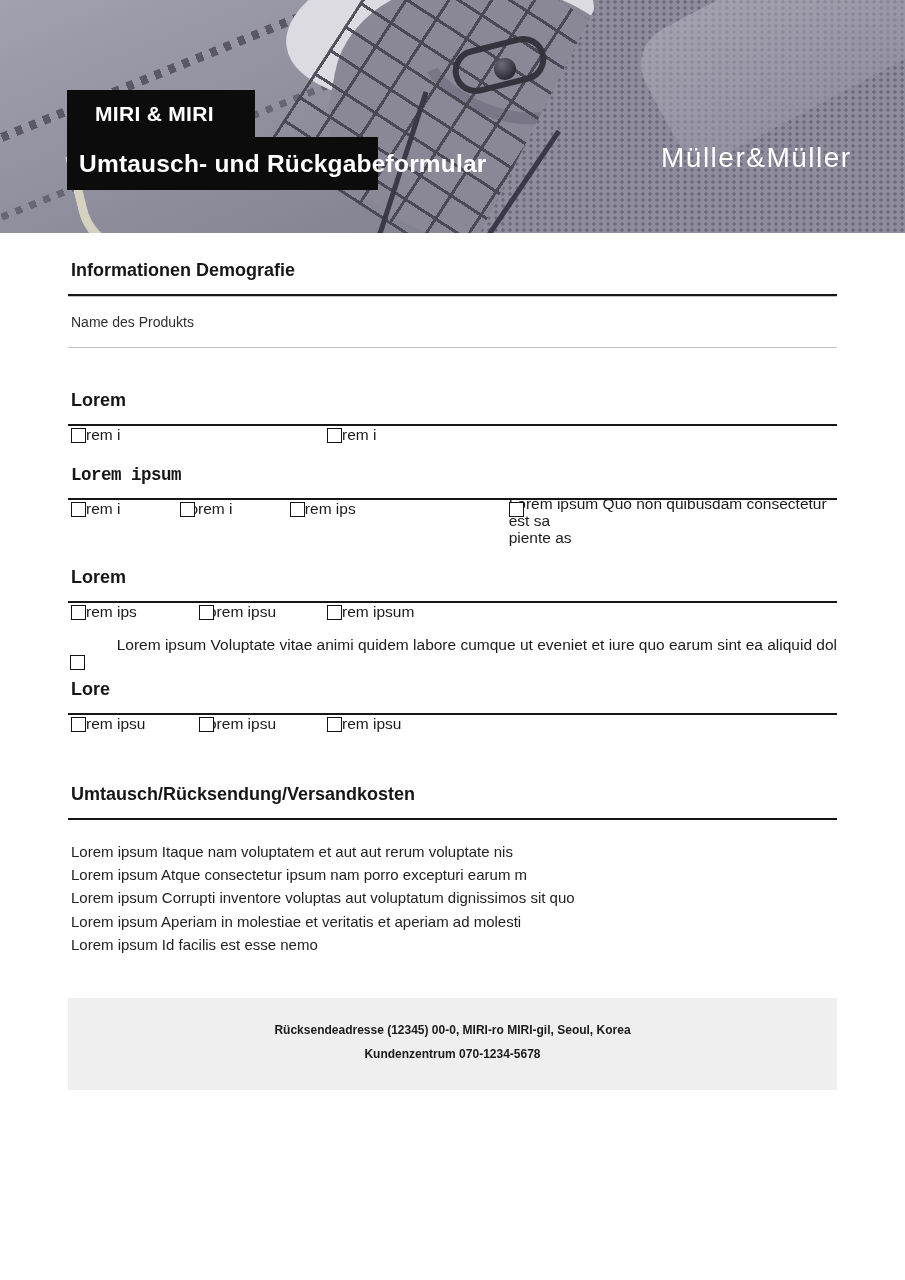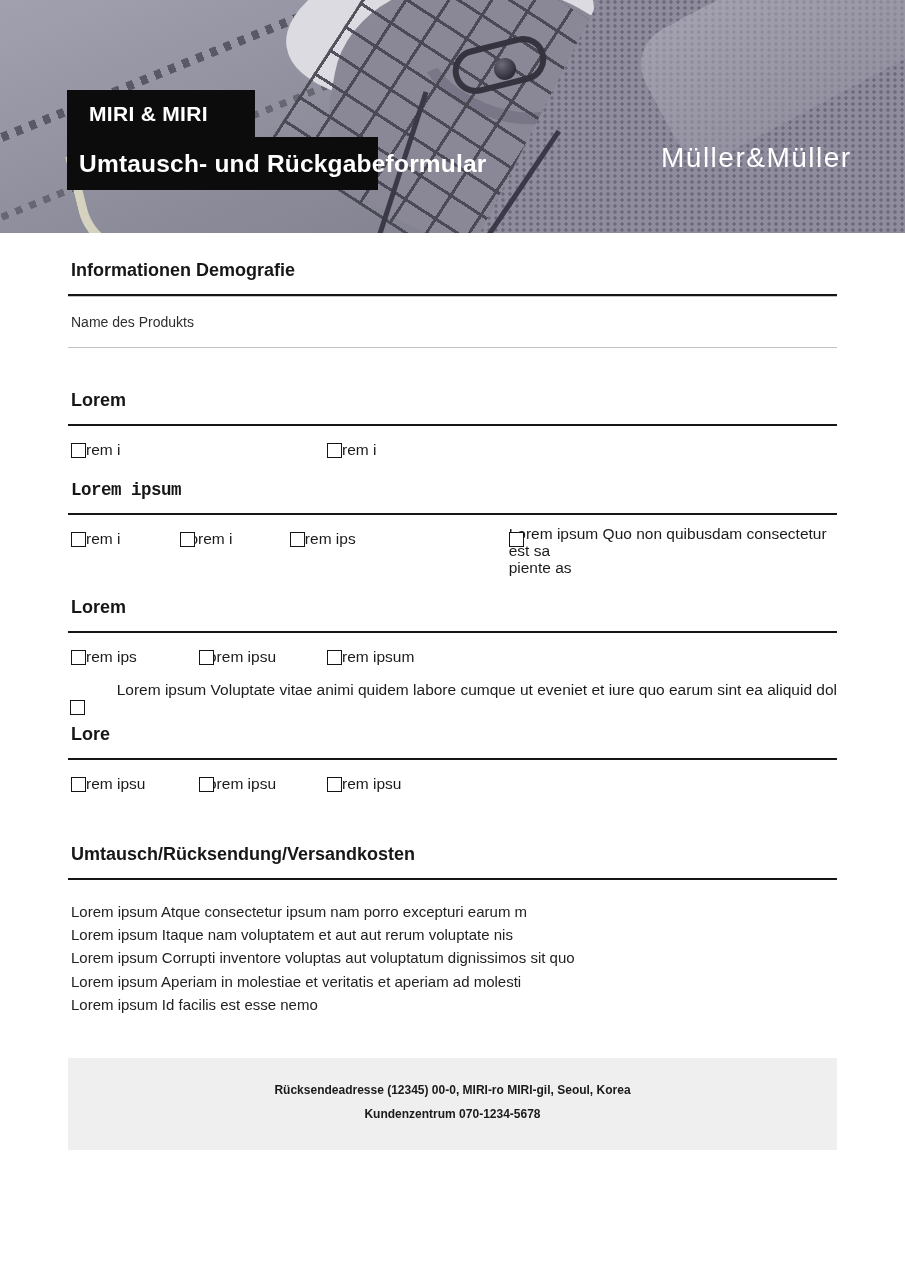--- a/index.html
+++ b/index.html
@@ -43,21 +43,21 @@
              clip-path:polygon(28% 0,100% 0,100% 100%,0 100%); }
   .fold { position:absolute; left:640px; top:-40px; width:340px; height:140px;
           background:linear-gradient(#b3b0bf,#9a97a7); opacity:.55;
           transform:rotate(-28deg); border-radius:40px; }
   .cord { position:absolute; left:78px; top:148px; width:62px; height:115px;
           border-left:9px solid #d6d2c0; border-bottom:9px solid transparent;
           border-radius:0 0 0 60px; transform:rotate(-14deg); }
 
   .brand { position:absolute; left:67px; top:90px; }
   .brand-l1 { background:#0c0c0c; color:#ffffff; width:188px; height:47px;
-              display:flex; align-items:center; padding-left:22px;
+              display:flex; align-items:center; padding-left:28px;
               font-weight:700; font-size:21px; letter-spacing:.3px; }
   .brand-l2 { background:#0c0c0c; width:311px; height:53px; display:flex; align-items:center; }
   .brand-l2 span { display:block; width:max-content; white-space:nowrap; padding-left:12px;
                    color:#ffffff; font-weight:700; font-size:24.5px; letter-spacing:.2px; }
   .logo { position:absolute; left:661px; top:142px; color:#ffffff;
           font-size:28px; letter-spacing:1.5px; font-weight:400; }
 
   
   .content { margin-left:68px; width:769px; }
   .sec-title { font-weight:700; font-size:18px; color:#161616; padding-left:3px; }
@@ -89,21 +89,21 @@
 
   .footer-box { background:#efeff0; margin-top:42px; padding:25px 10px 29px; text-align:center; }
   .footer-box p { font-weight:700; font-size:12px; color:#1a1a1a; }
   .footer-box p + p { margin-top:10px; }
 
   
   .mt-title1 { margin-top:27px; }
   .gap-title-rule { height:13px; }
   .mt-sec { margin-top:42px; }
   .mt-sec-sm { margin-top:21px; }
-  .mt-row { margin-top:15px; }
+  .mt-row { }
   .mt-para { margin-top:11px; }
   .mt-ship { margin-top:51px; }
   .mt-lines { margin-top:20px; }
 </style>
 </head>
 <body>
 
 <div class="page">
 
   <div class="hero">
@@ -218,22 +218,22 @@
       <div class="cb-item w128">
         <span class="cb"></span>
         <span class="cb-label">rem ipsu</span>
       </div>
     </div>
 
     <div class="sec-title mt-ship">Umtausch/Rücksendung/Versandkosten</div>
     <div class="gap-title-rule"></div>
     <div class="rule-thick"></div>
     <div class="ship-lines mt-lines">
+      <p>Lorem ipsum Itaque nam voluptatem et aut aut rerum voluptate nis</p>
       <p>Lorem ipsum Atque consectetur ipsum nam porro excepturi earum m</p>
-      <p>Lorem ipsum Itaque nam voluptatem et aut aut rerum voluptate nis</p>
       <p>Lorem ipsum Corrupti inventore voluptas aut voluptatum dignissimos sit quo</p>
       <p>Lorem ipsum Aperiam in molestiae et veritatis et aperiam ad molesti</p>
       <p>Lorem ipsum Id facilis est esse nemo</p>
     </div>
 
     <div class="footer-box">
       <p>Rücksendeadresse (12345) 00-0, MIRI-ro MIRI-gil, Seoul, Korea</p>
       <p>Kundenzentrum 070-1234-5678</p>
     </div>
 

